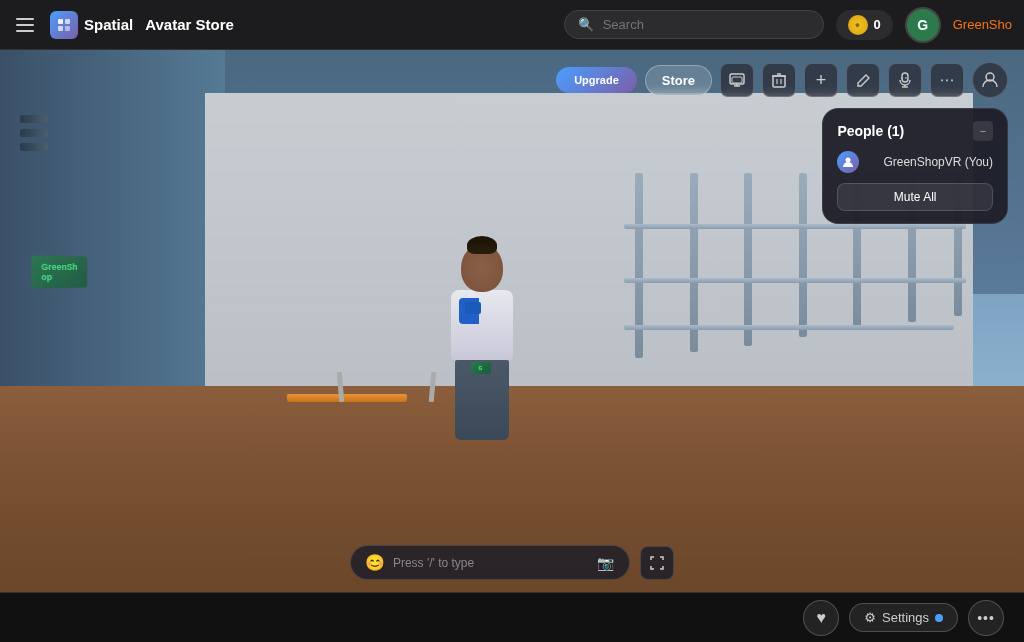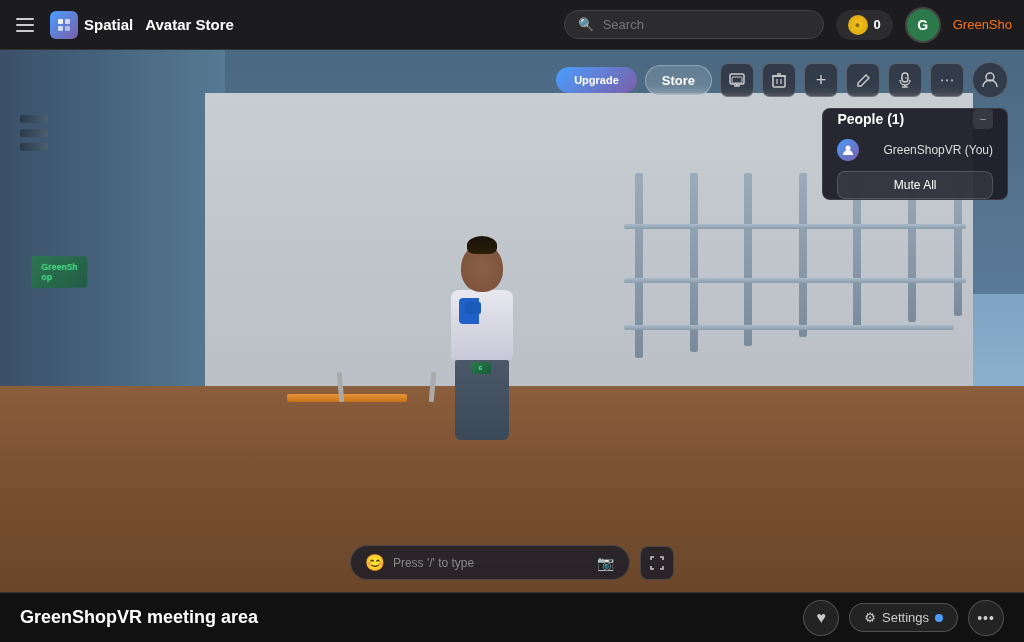--- a/index.html
+++ b/index.html
@@ -310,22 +310,22 @@
       display: flex; align-items: center; justify-content: center;
       cursor: pointer; font-size: 15px; color: #ccc;
       backdrop-filter: blur(4px);
     }
 
     
     .people-panel {
       position: absolute;
       top: 58px; right: 16px;
       background: rgba(30,30,40,0.95);
-      border-radius: 8px;
-      padding: 0 14px;
+      border-radius: 16px;
+      padding: 12px 14px;
       min-width: 185px;
       z-index: 20;
       border: 1px solid rgba(255,255,255,0.1);
     }
     .people-header {
       display: flex; align-items: center; justify-content: space-between;
       margin-bottom: 10px;
     }
     .people-title {
       font-size: 14px; font-weight: 700; color: #fff;
@@ -590,21 +590,20 @@
     </div>
     <div class="fullscreen-btn">
       <svg width="14" height="14" viewBox="0 0 14 14" fill="none">
         <path d="M1 4V1H4M10 1H13V4M13 10V13H10M4 13H1V10" stroke="currentColor" stroke-width="1.5" fill="none"></path>
       </svg>
     </div>
   </div>
 </div>
 
 <div class="status-bar">
-  <span class="status-title">GreenShopVR meeting area</span>
   <div class="status-spacer"></div>
   <div style="display:flex; align-items:center; gap:10px;">
     <div class="status-heart-btn">
       <span>♥</span>
     </div>
     <div class="status-settings-btn">
       <span>⚙</span>
       <span>Settings</span>
       <div class="status-dot"></div>
     </div>

